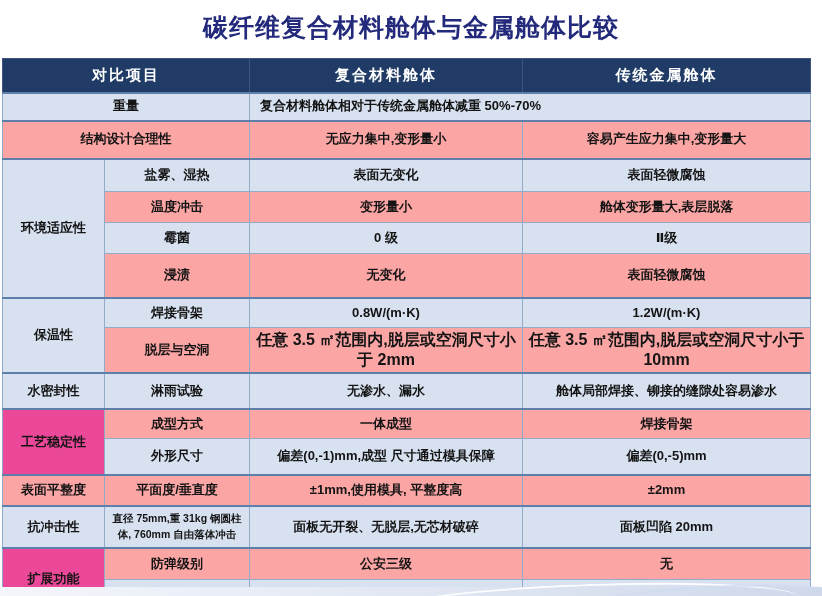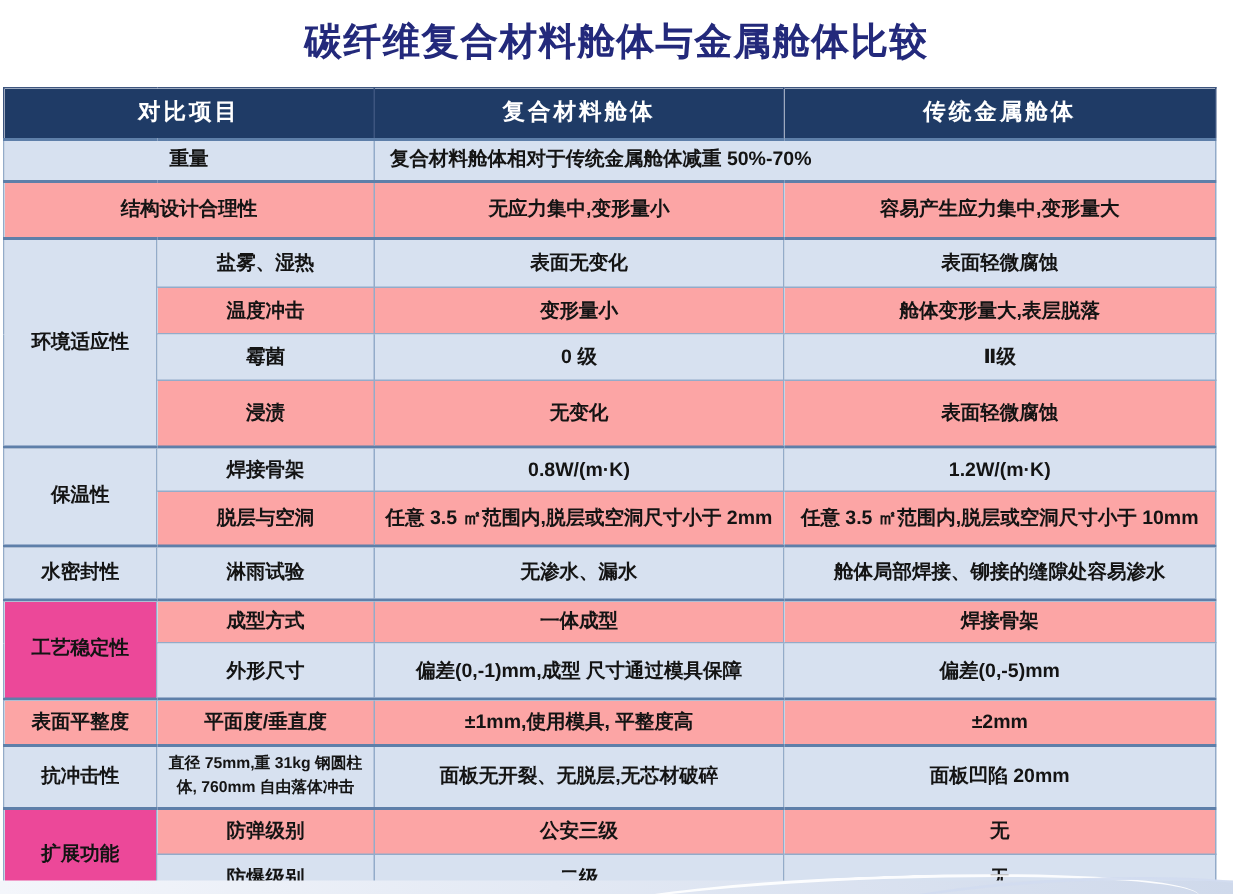--- a/index.html
+++ b/index.html
@@ -25,21 +25,21 @@
   }
   .cmp thead th {
     background:#1F3B66; color:#ffffff; font-size:15px;
     border:1px solid #3d557f; border-bottom:2px solid #5E7FA9;
     letter-spacing:2px;
   }
   tr.alt td { background:#D7E1F0; }
   tr.gsep td { border-top:2px solid #5E7FA9; }
   td.white-cell { background:#ec4899; }
   td.left { text-align:left; padding-left:10px; }
-  td.small { font-size:13px; }
+  td.small { font-size:16px; }
   td.xsmall { font-size:10.5px; line-height:1.5; }
   
   .deco {
     position:absolute; left:0; bottom:0; width:822px; height:9px;
     background:linear-gradient(90deg,#f4f6fb 0%,#e3e9f4 45%,#cfd9eb 100%);
   }
   .deco-curve1, .deco-curve2 {
     position:absolute; background:transparent; border-radius:50%;
   }
   .deco-curve1 {

